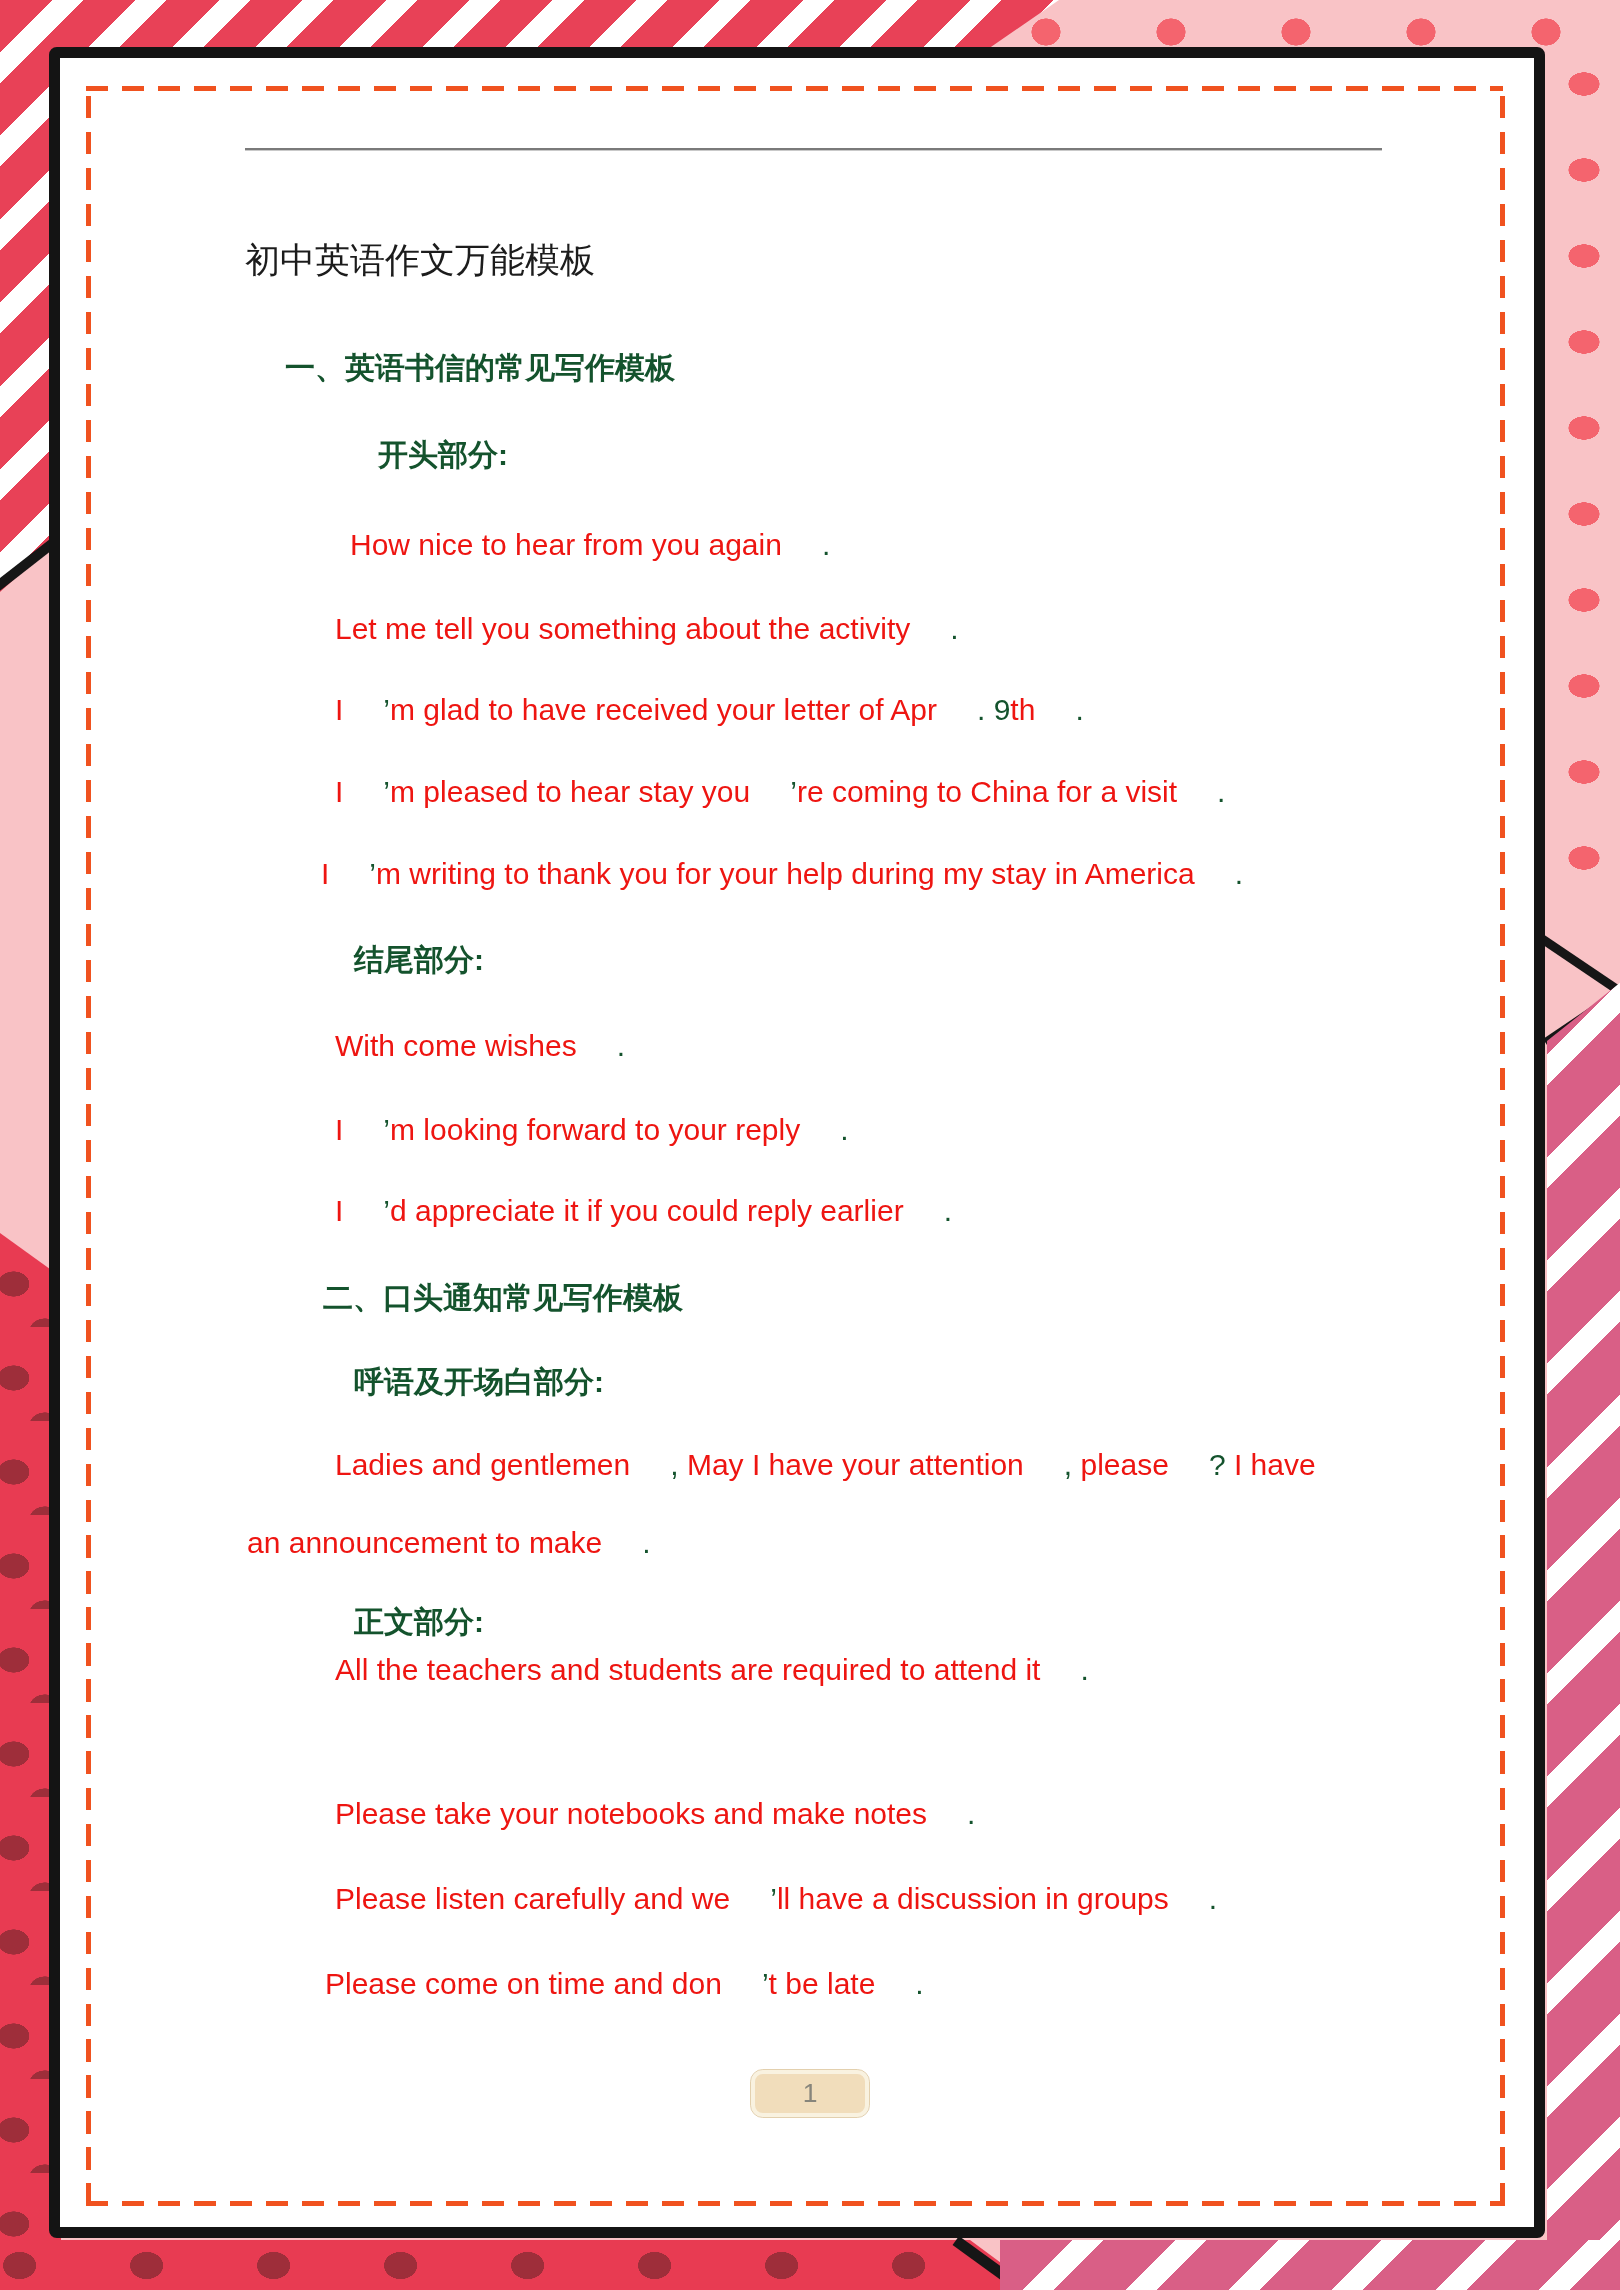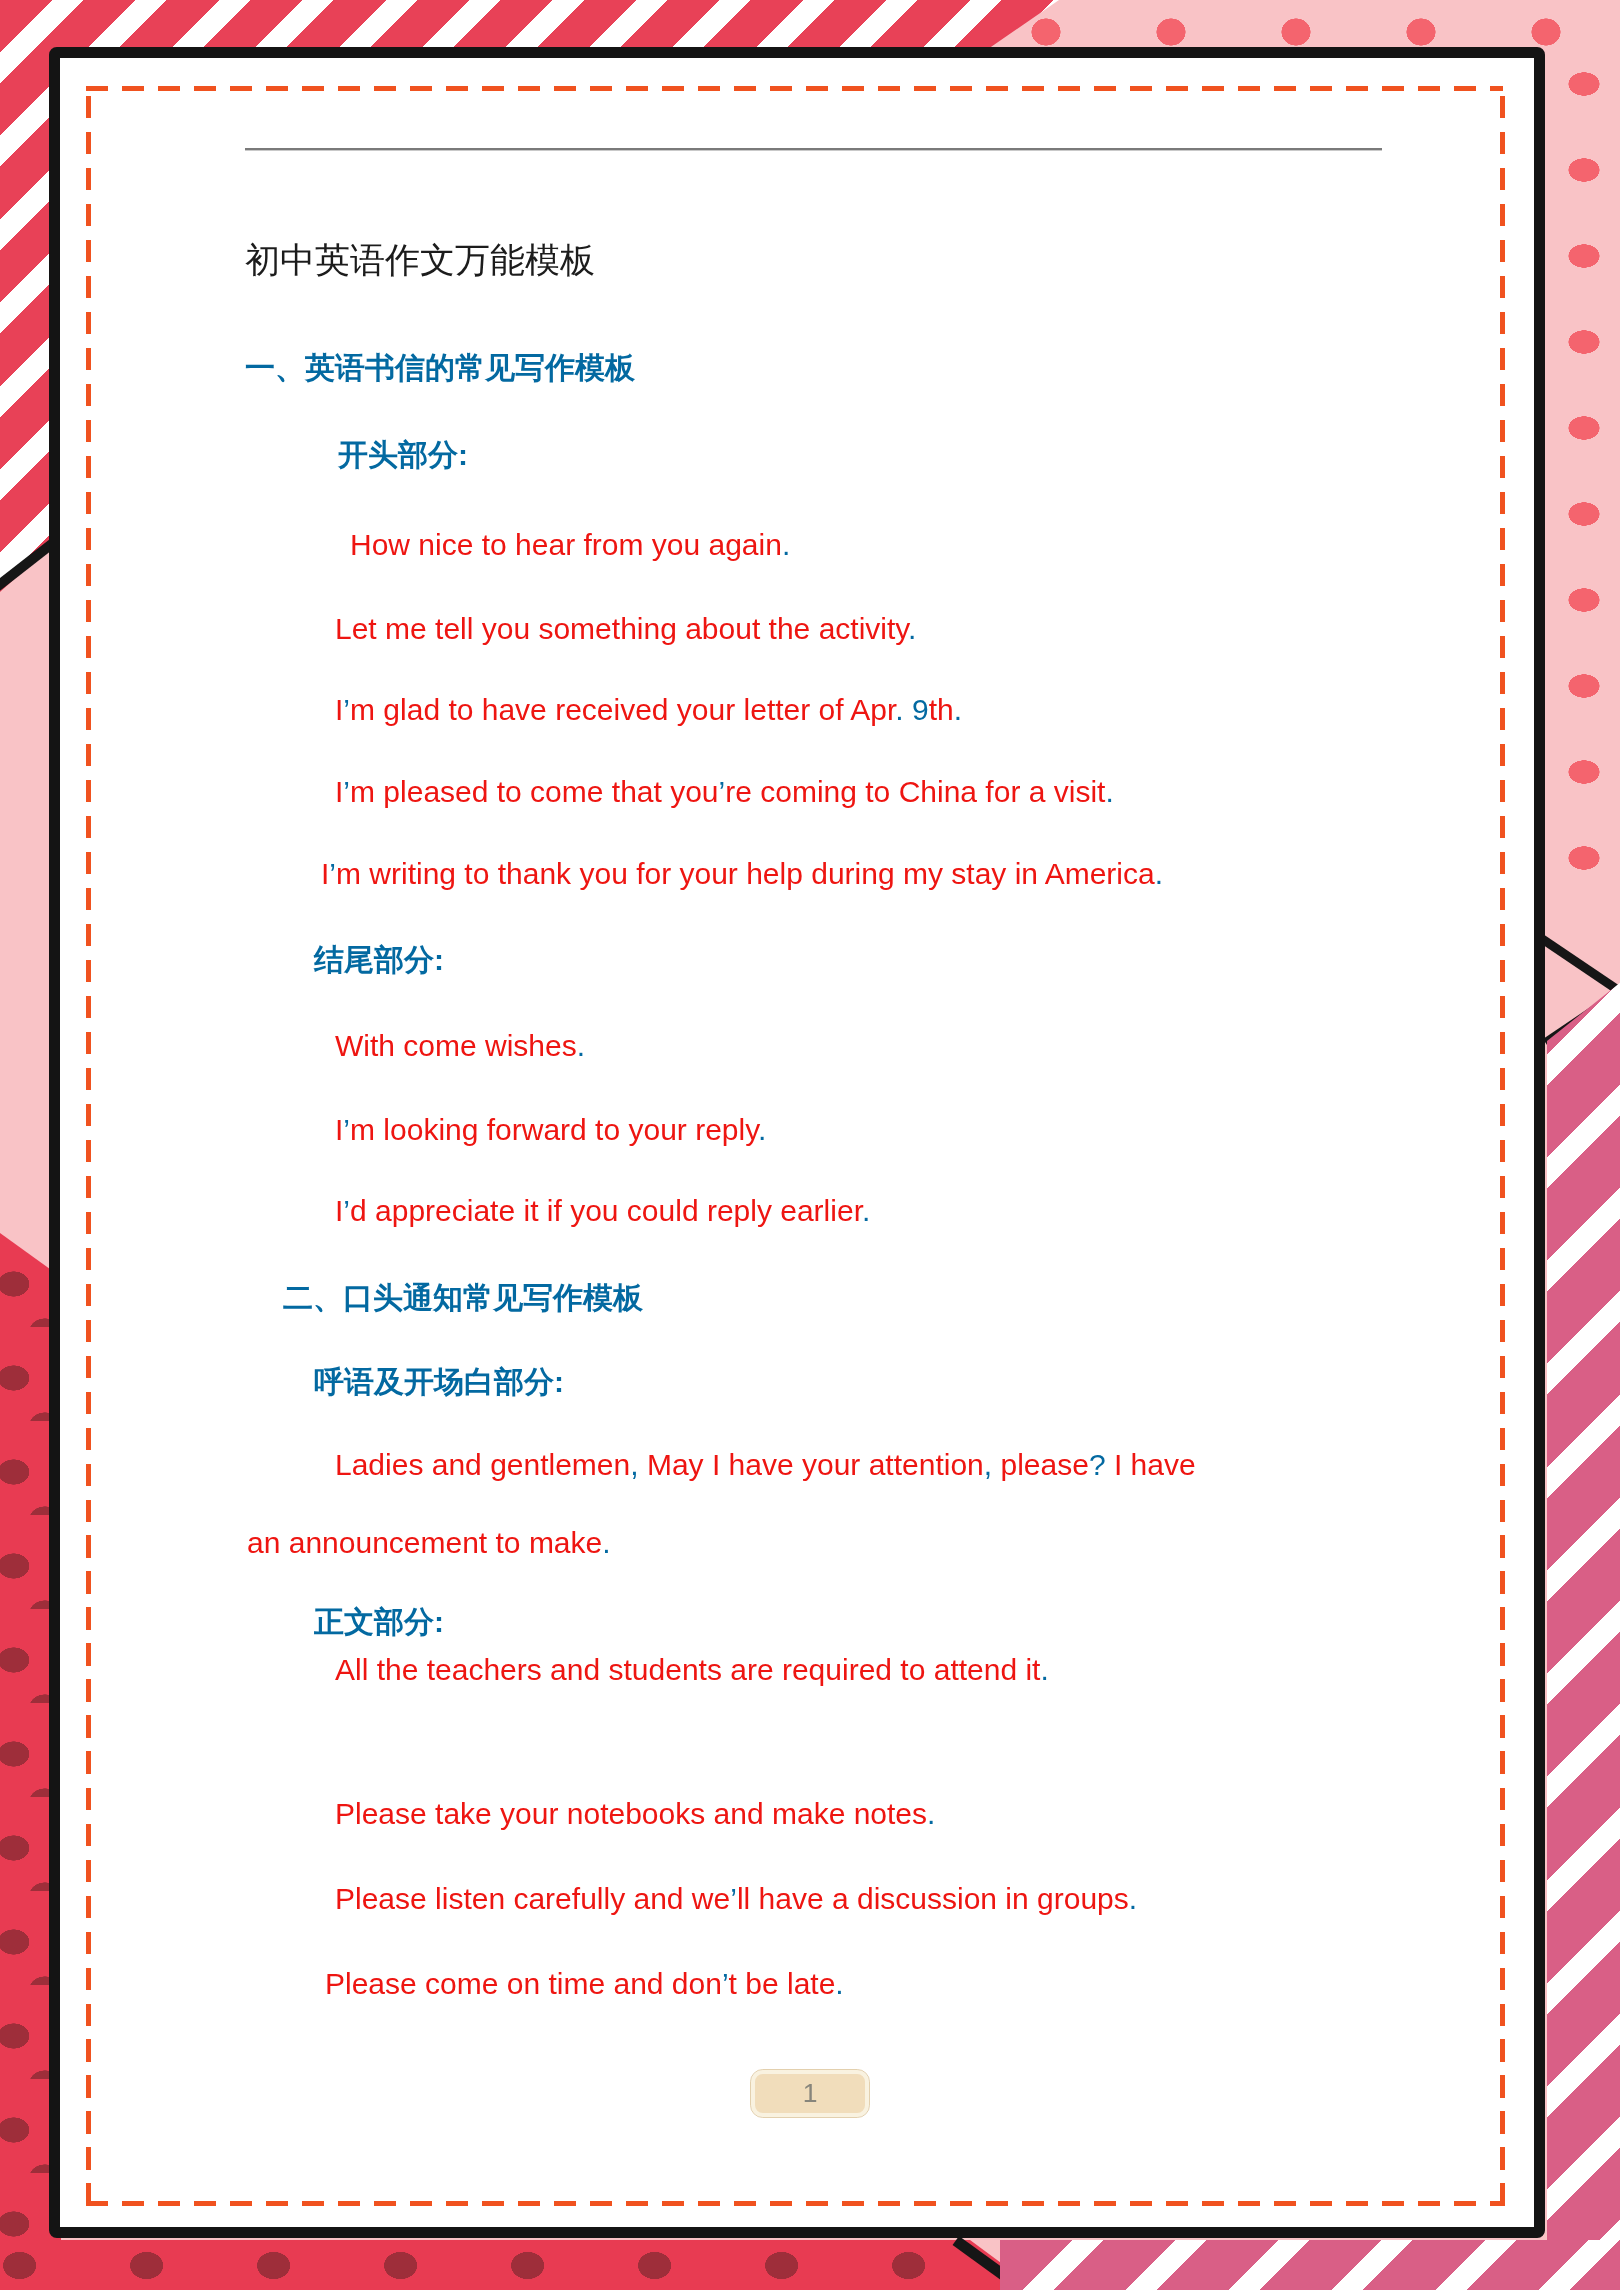--- a/index.html
+++ b/index.html
@@ -47,21 +47,21 @@
   .dash-top{left:86px;top:86px;width:1417px;}
   .dash-bottom{left:86px;top:2201px;width:1417px;}
   .dash-left{left:86px;top:86px;height:2120px;}
   .dash-right{left:1500px;top:86px;height:2120px;}
   .hrule{position:absolute;left:245px;top:148px;width:1137px;height:0;
       border-top:2px solid #7a7a7a;border-bottom:1px solid #c9c9c9;}
   
   .line{position:absolute;white-space:nowrap;font-size:30px;line-height:1.25;color:#141414;}
   .bold{font-weight:bold;}
   .seg-r{color:#ee1511;}
-  .seg-k{color:#0369a1;}
+  .seg-k{color:#14532d;margin-left:40px;}
   .title{position:absolute;left:245px;top:237px;font-size:35px;color:#1c1c1c;white-space:nowrap;}
   .l0{left:245px;top:349px}.l1{left:338px;top:436px}.l2{left:350px;top:526px}
   .l3{left:335px;top:610px}.l4{left:335px;top:691px}.l5{left:335px;top:773px}
   .l6{left:321px;top:855px}.l7{left:314px;top:941px}.l8{left:335px;top:1027px}
   .l9{left:335px;top:1111px}.l10{left:335px;top:1192px}.l11{left:283px;top:1279px}
   .l12{left:314px;top:1363px}.l13{left:335px;top:1446px}.l14{left:247px;top:1524px}
   .l15{left:314px;top:1603px}.l16{left:335px;top:1651px}.l17{left:335px;top:1795px}
   .l18{left:335px;top:1880px}.l19{left:325px;top:1965px}
   
   .pagebox{position:absolute;left:751px;top:2070px;width:110px;height:39px;
@@ -96,21 +96,21 @@
 
 <div class="hrule"></div>
 
 <div class="title">初中英语作文万能模板</div>
 
 <div class="line l0 bold"><span class="seg-k">一、英语书信的常见写作模板</span></div>
 <div class="line l1 bold"><span class="seg-k">开头部分:</span></div>
 <div class="line l2"><span class="seg-r">How nice to hear from you again</span><span class="seg-k">.</span></div>
 <div class="line l3"><span class="seg-r">Let me tell you something about the activity</span><span class="seg-k">.</span></div>
 <div class="line l4"><span class="seg-r">I</span><span class="seg-k">’</span><span class="seg-r">m glad to have received your letter of Apr</span><span class="seg-k">. 9</span><span class="seg-r">th</span><span class="seg-k">.</span></div>
-<div class="line l5"><span class="seg-r">I</span><span class="seg-k">’</span><span class="seg-r">m pleased to come that you</span><span class="seg-k">’</span><span class="seg-r">re coming to China for a visit</span><span class="seg-k">.</span></div>
+<div class="line l5"><span class="seg-r">I</span><span class="seg-k">’</span><span class="seg-r">m pleased to hear stay you</span><span class="seg-k">’</span><span class="seg-r">re coming to China for a visit</span><span class="seg-k">.</span></div>
 <div class="line l6"><span class="seg-r">I</span><span class="seg-k">’</span><span class="seg-r">m writing to thank you for your help during my stay in America</span><span class="seg-k">.</span></div>
 <div class="line l7 bold"><span class="seg-k">结尾部分:</span></div>
 <div class="line l8"><span class="seg-r">With come wishes</span><span class="seg-k">.</span></div>
 <div class="line l9"><span class="seg-r">I</span><span class="seg-k">’</span><span class="seg-r">m looking forward to your reply</span><span class="seg-k">.</span></div>
 <div class="line l10"><span class="seg-r">I</span><span class="seg-k">’</span><span class="seg-r">d appreciate it if you could reply earlier</span><span class="seg-k">.</span></div>
 <div class="line l11 bold"><span class="seg-k">二、口头通知常见写作模板</span></div>
 <div class="line l12 bold"><span class="seg-k">呼语及开场白部分:</span></div>
 <div class="line l13"><span class="seg-r">Ladies and gentlemen</span><span class="seg-k">,</span><span class="seg-r"> May I have your attention</span><span class="seg-k">,</span><span class="seg-r"> please</span><span class="seg-k">?</span><span class="seg-r"> I have</span></div>
 <div class="line l14"><span class="seg-r">an announcement to make</span><span class="seg-k">.</span></div>
 <div class="line l15 bold"><span class="seg-k">正文部分:</span></div>

